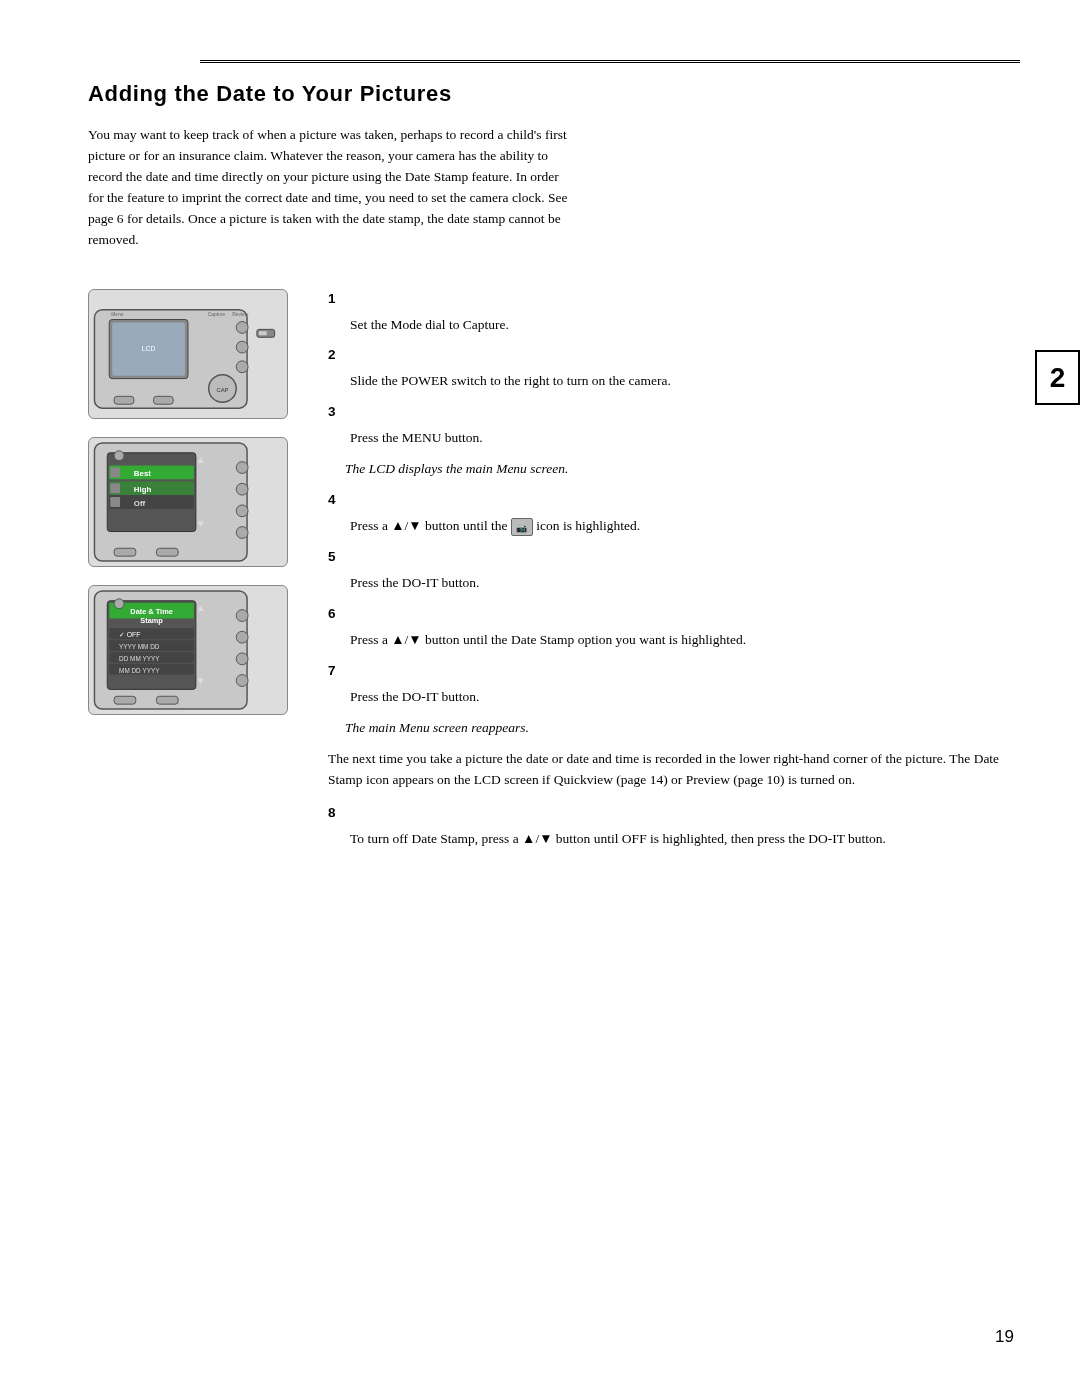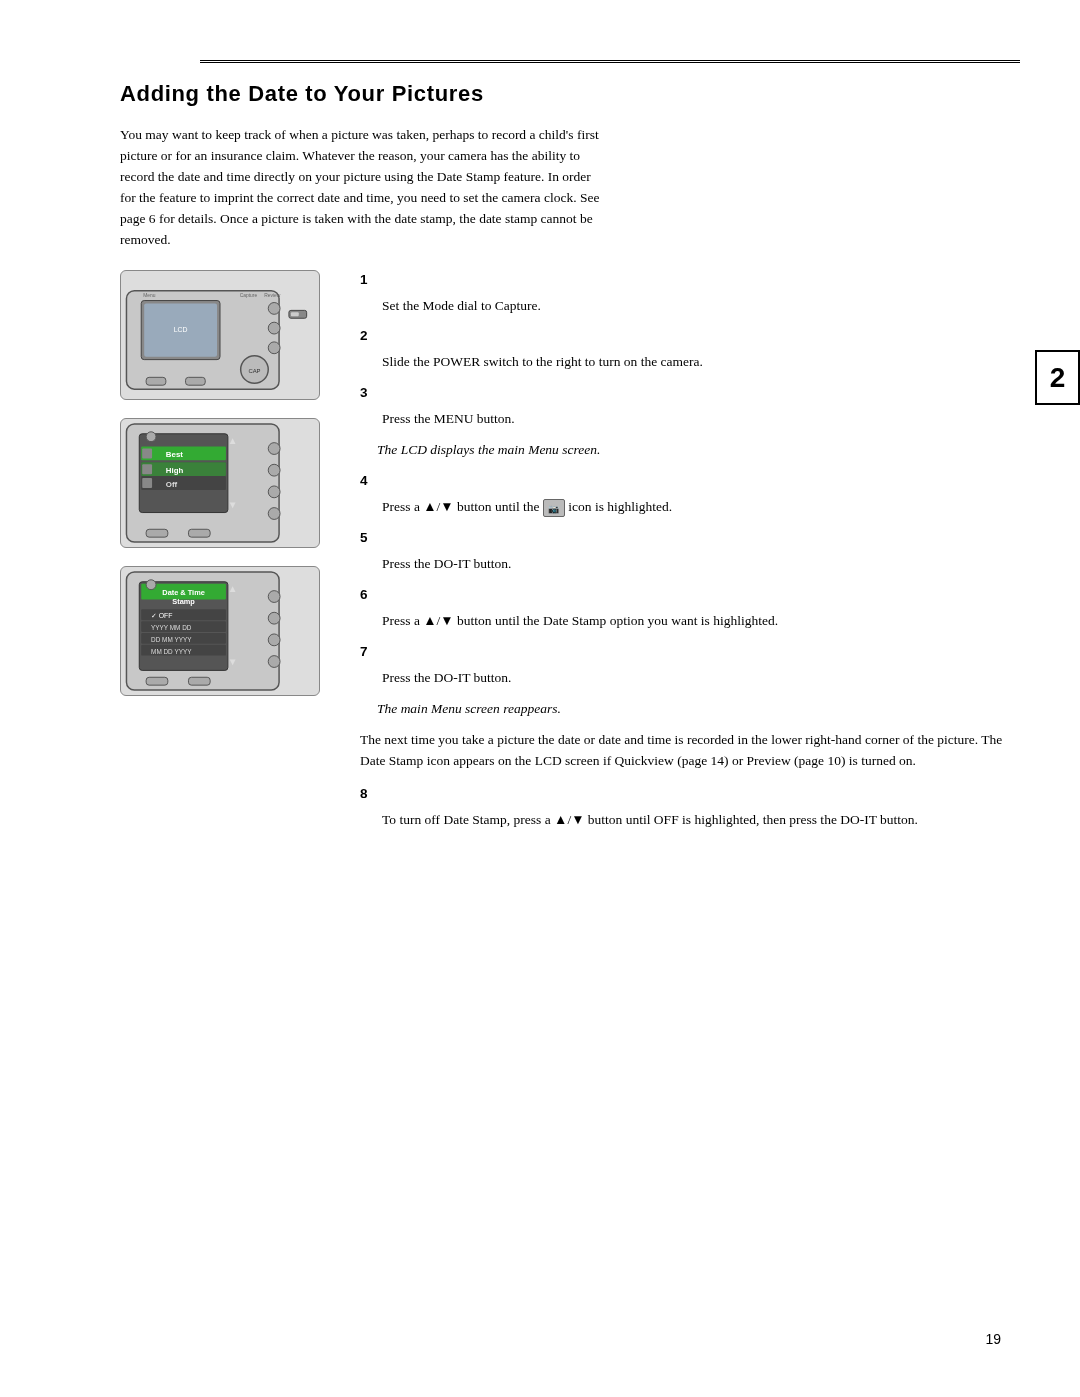--- a/index.html
+++ b/index.html
@@ -21,33 +21,33 @@
     }
     .top-rule {
       border: none;
       border-top: 3px double #000;
       margin: 0 60px 0 200px;
       margin-bottom: 18px;
     }
     .content-area {
       display: flex;
       flex-direction: column;
-      padding: 0 60px 0 120px;
+      padding: 0 60px 0 88px;
     }
     h1.section-title {
       font-family: Arial, Helvetica, sans-serif;
       font-size: 22px;
       font-weight: bold;
       margin-bottom: 18px;
       letter-spacing: 0.03em;
     }
     .intro-text {
       font-size: 13.5px;
       line-height: 1.55;
-      margin-bottom: 19px;
+      margin-bottom: 38px;
       max-width: 480px;
     }
     .main-columns {
       display: flex;
       flex-direction: row;
       gap: 30px;
       align-items: flex-start;
     }
     .images-col {
       display: flex;
@@ -125,22 +125,22 @@
       align-items: center;
       justify-content: center;
       font-size: 28px;
       font-weight: bold;
       font-family: Arial, sans-serif;
     }
     
     .page-number {
       position: absolute;
       bottom: 50px;
-      right: 79px;
-      font-size: 14px;
+      right: 66px;
+      font-size: 17px;
       font-family: Arial, sans-serif;
     }
   </style>
 </head>
 <body>
 
 <div class="page">
   <hr class="top-rule">
 
   <div class="content-area">

